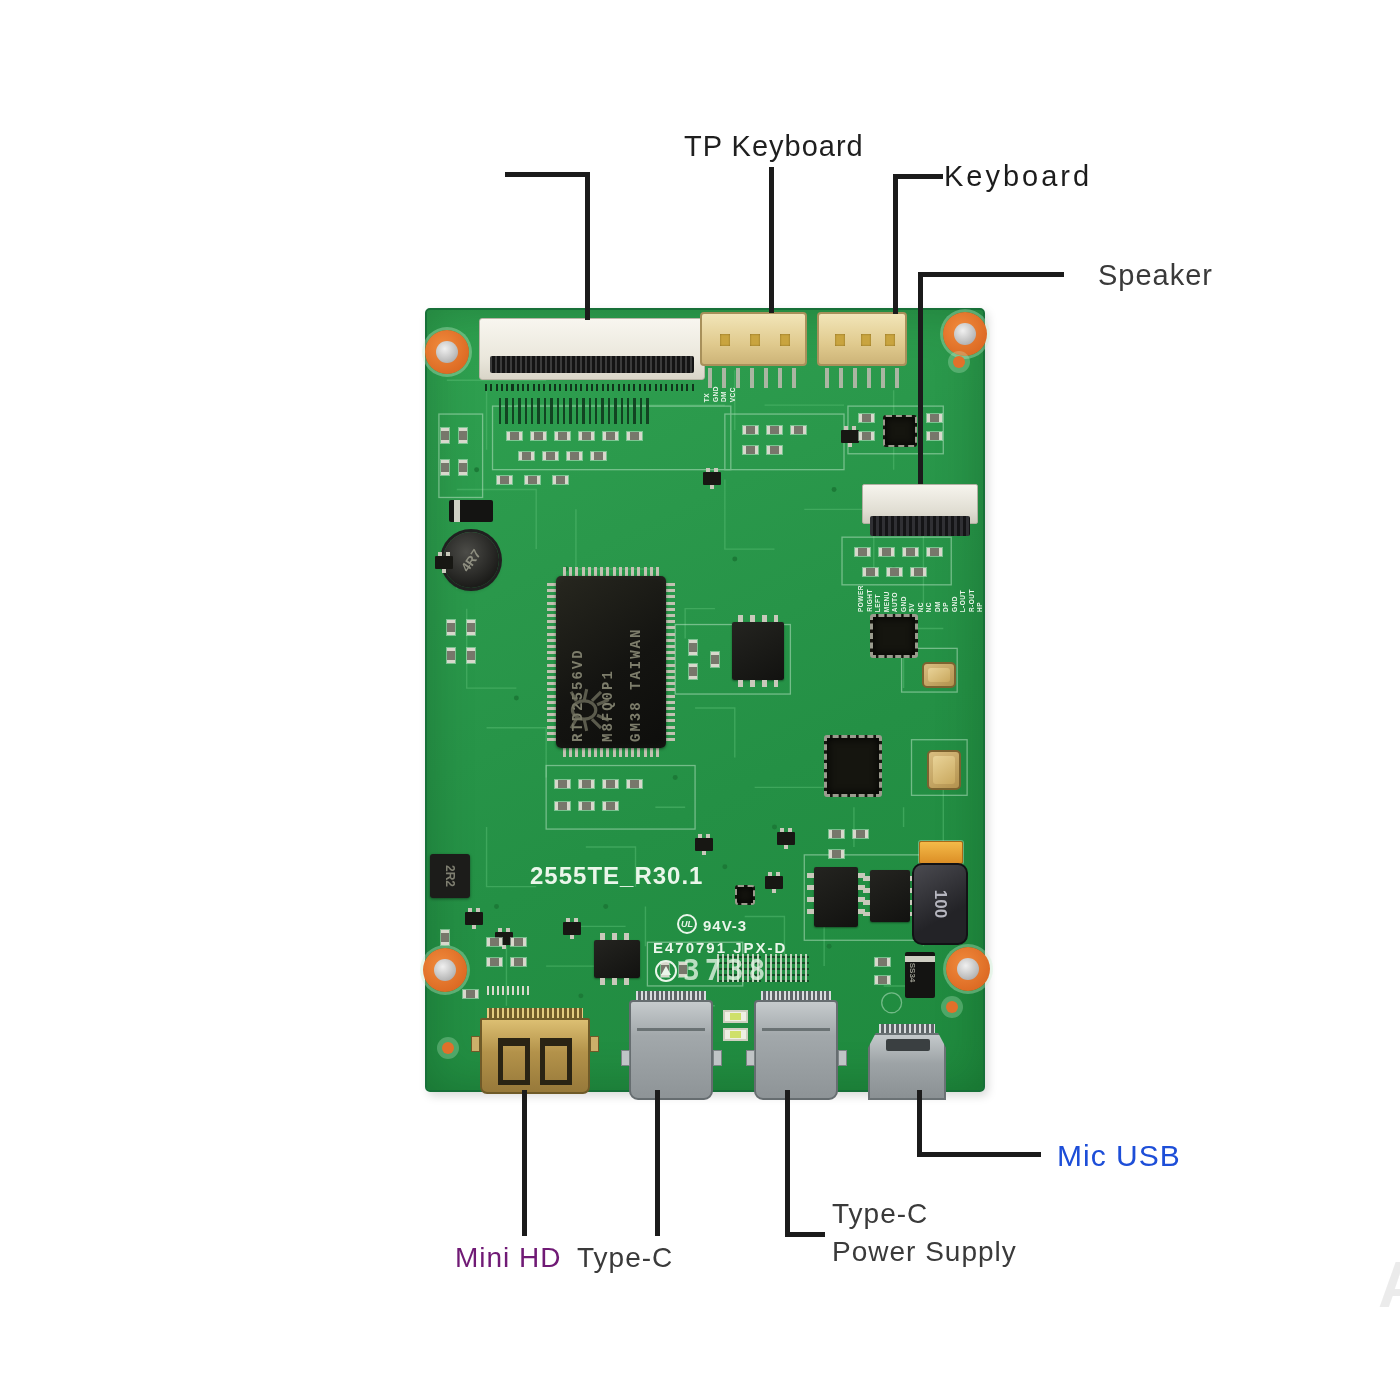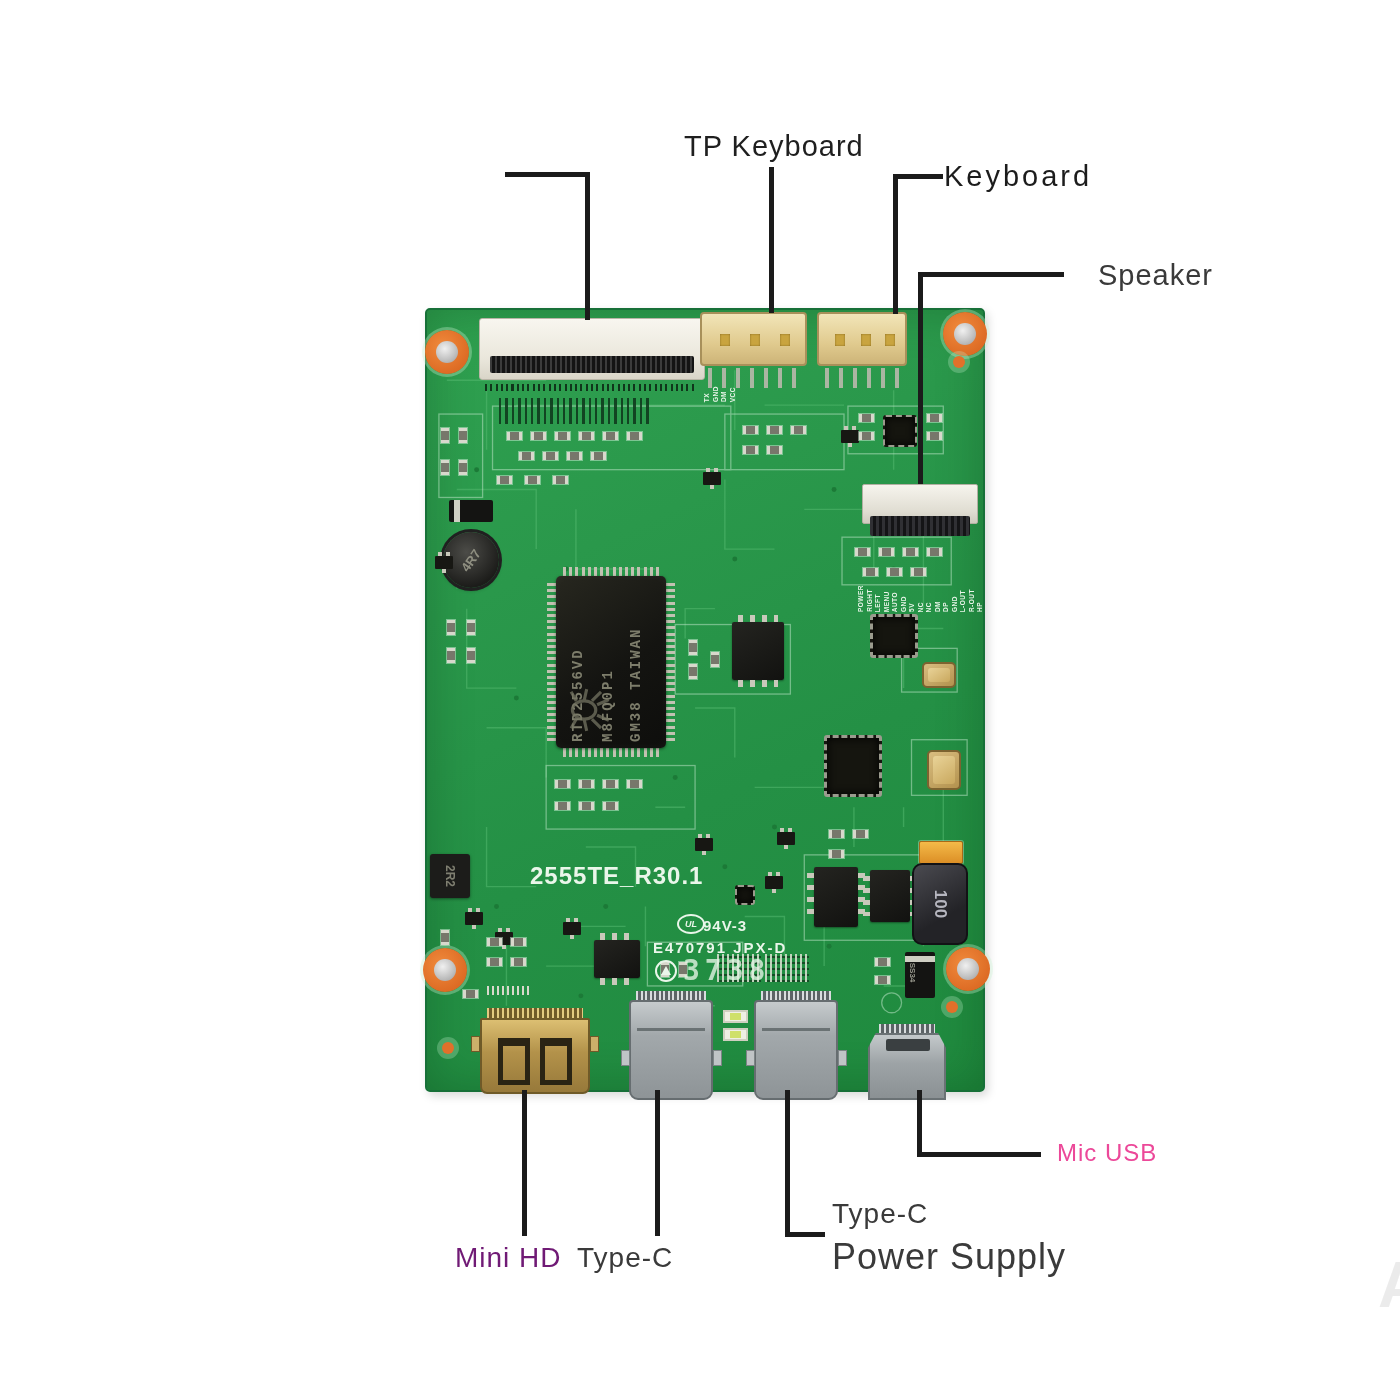--- a/index.html
+++ b/index.html
@@ -137,21 +137,21 @@
     background:linear-gradient(180deg,#c4c9cb,#9da3a6 45%,#8b9194); border:2px solid #6b7275;
     clip-path:polygon(10% 0,90% 0,100% 22%,100% 100%,0 100%,0 22%); }
   .musb::before { content:""; position:absolute; left:16px; top:4px; width:44px; height:12px; background:#3a3f41; border-radius:2px; }
   .musb-pins { position:absolute; left:452px; top:714px; width:56px; height:10px;
     background:repeating-linear-gradient(90deg,#d8dcde 0 2px,#5c6366 2px 5px); }
 
   
   .sk { position:absolute; color:#eaf6ea; white-space:nowrap; }
   .sk-model { left:103px; top:552px; font:700 24px "Liberation Sans",sans-serif; letter-spacing:1px; }
   .sk-94 { left:276px; top:607px; font:700 15px "Liberation Sans",sans-serif; letter-spacing:1px; }
-  .sk-ul { left:250px; top:604px; width:28px; height:20px; border:2px solid #eaf6ea; border-radius:50%;
+  .sk-ul { left:250px; top:604px; width:20px; height:20px; border:2px solid #eaf6ea; border-radius:50%;
     font:italic 700 9px "Liberation Sans",sans-serif; display:flex; align-items:center; justify-content:center; }
   .sk-file { left:226px; top:629px; font:700 15px "Liberation Sans",sans-serif; letter-spacing:2px; }
   .sk-tri { left:228px; top:650px; width:22px; height:22px; border:2px solid #eaf6ea; border-radius:50%; }
   .sk-tri::after { content:""; position:absolute; left:4px; top:4px; border-left:5px solid transparent;
     border-right:5px solid transparent; border-bottom:9px solid #eaf6ea; }
   .sk-date { left:256px; top:644px; font:700 28px "DejaVu Sans Mono",monospace; letter-spacing:5px;
     color:rgba(226,242,226,.8); }
   .vlabels { position:absolute; display:flex; align-items:flex-end; gap:1px; }
   .vlabels span { writing-mode:vertical-rl; transform:rotate(180deg); font:700 6.5px "Liberation Sans",sans-serif;
     color:#e9f5e9; letter-spacing:.5px; line-height:7.5px; }
@@ -428,20 +428,20 @@
   <div class="cl" style="left:917px;top:1090px;width:5px;height:67px"></div>
   <div class="cl" style="left:917px;top:1152px;width:124px;height:5px"></div>
   <div class="cl" style="left:522px;top:1090px;width:5px;height:146px"></div>
   <div class="cl" style="left:655px;top:1090px;width:5px;height:146px"></div>
   <div class="cl" style="left:785px;top:1090px;width:5px;height:147px"></div>
   <div class="cl" style="left:785px;top:1232px;width:40px;height:5px"></div>
 
   <div class="callout-label" style="left:684px;top:130px;color:#1f1f1f">TP Keyboard</div>
   <div class="callout-label" style="left:944px;top:160px;color:#1c1c1c;letter-spacing:3px">Keyboard</div>
   <div class="callout-label" style="left:1098px;top:259px;color:#3a3a3a">Speaker</div>
-  <div class="callout-label" style="left:1057px;top:1139px;color:#ec4899;font-size:24px">Mic USB</div>
+  <div class="callout-label" style="left:1057px;top:1139px;color:#1d4ed8;font-size:30px">Mic USB</div>
   <div class="callout-label" style="left:455px;top:1242px;color:#701a75;font-size:28px">Mini HD</div>
   <div class="callout-label" style="left:577px;top:1242px;color:#3a3a3a;font-size:28px">Type-C</div>
   <div class="callout-label" style="left:832px;top:1198px;color:#3a3a3a;font-size:28px">Type-C</div>
-  <div class="callout-label" style="left:832px;top:1236px;color:#3a3a3a;font-size:36px">Power Supply</div>
+  <div class="callout-label" style="left:832px;top:1236px;color:#3a3a3a;font-size:28px">Power Supply</div>
 
   <div class="watermark">A</div>
 </div>
 
 </body></html>

